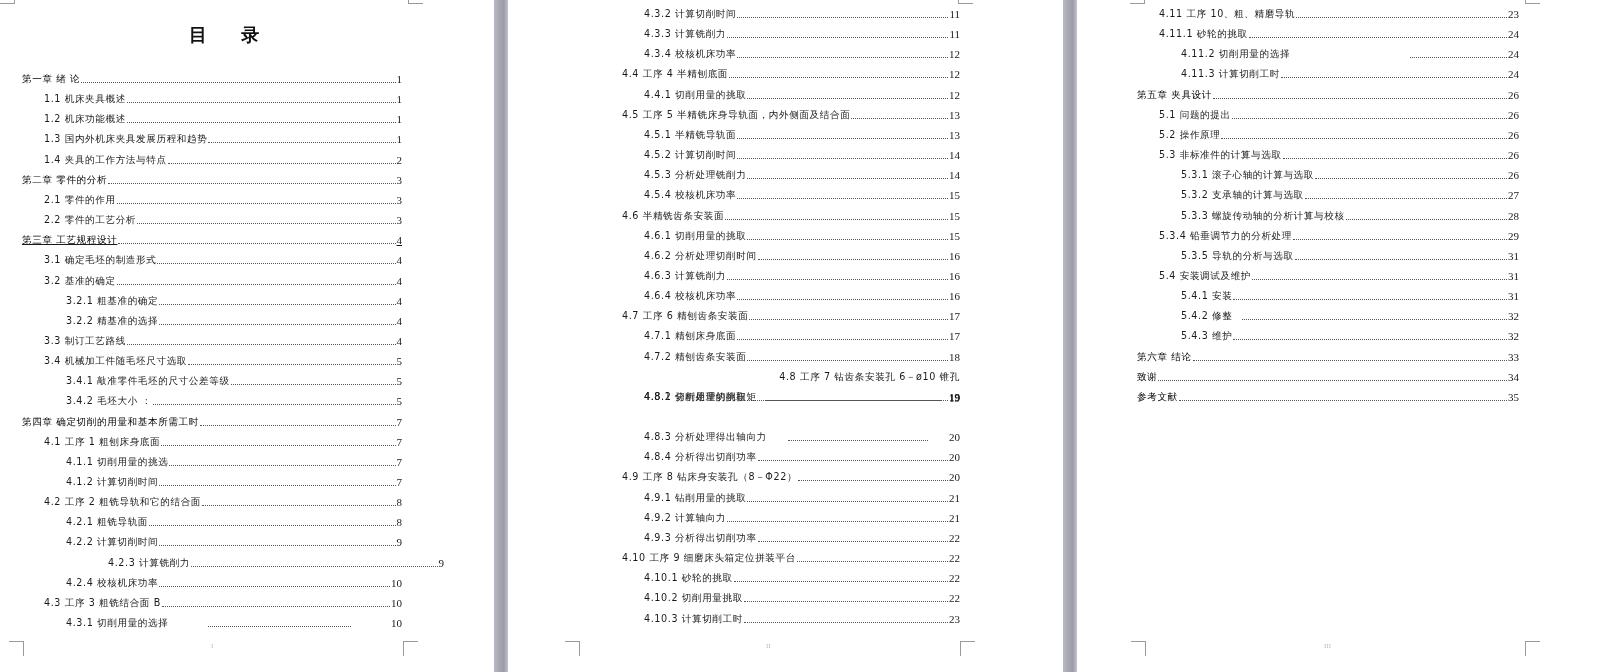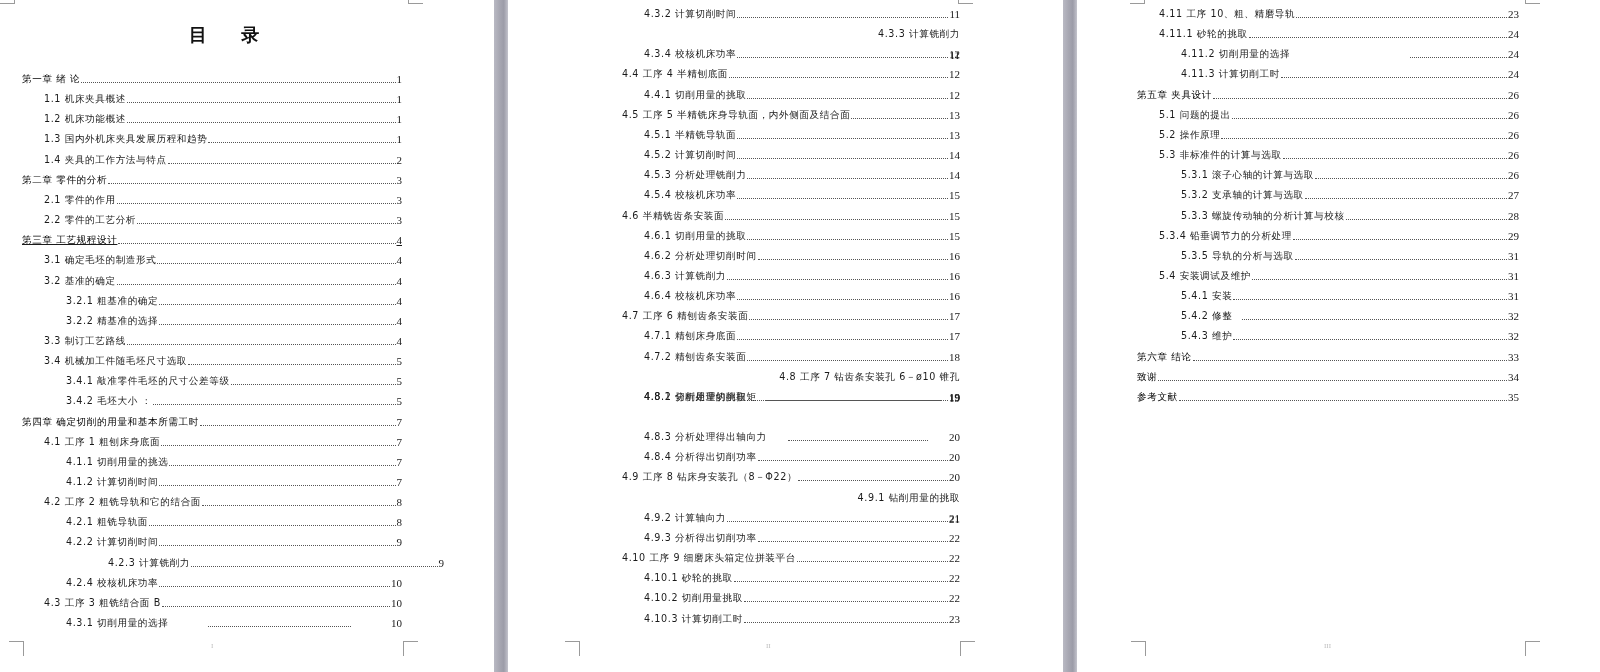--- a/index.html
+++ b/index.html
@@ -201,21 +201,21 @@
   <div class="corner c-tr" style="left:450px; top:-11px;"></div>
   <div class="corner c-bl" style="left:57px; top:641px;"></div>
   <div class="corner c-br" style="left:452px; top:641px;"></div>
   <div class="toc"></div>
   <div class="footer-mark" style="left:258px; top:642px;">II</div>
 <div class="toc-row" style="left: 136px; width: 316px; top: 6px;">
       <span class="label">4.3.2  计算切削时间</span>
       <span class="dots"></span>
       <span class="pg">11</span>
     </div>
-    <div class="toc-row" style="left: 136px; width: 316px; top: 26.15px; flex-direction: column;">
+    <div class="toc-row" style="left: 136px; width: 316px; top: 26.15px;">
       <span class="label">4.3.3 计算铣削力</span>
       <span class="dots"></span>
       <span class="pg">11</span>
     </div>
     <div class="toc-row" style="left: 136px; width: 316px; top: 46.3px;">
       <span class="label">4.3.4 校核机床功率</span>
       <span class="dots"></span>
       <span class="pg">12</span>
     </div>
     <div class="toc-row" style="left: 114px; width: 338px; top: 66.45px;">
@@ -316,21 +316,21 @@
     <div class="toc-row" style="left: 136px; width: 316px; top: 449.3px;">
       <span class="label">4.8.4 分析得出切削功率</span>
       <span class="dots"></span>
       <span class="pg">20</span>
     </div>
     <div class="toc-row" style="left: 114px; width: 338px; top: 469.45px;">
       <span class="label">4.9  工序 8 钻床身安装孔（8－Φ22）</span>
       <span class="dots"></span>
       <span class="pg">20</span>
     </div>
-    <div class="toc-row" style="left: 136px; width: 316px; top: 489.6px; flex-direction: column;">
+    <div class="toc-row" style="left: 136px; width: 316px; top: 489.6px;">
       <span class="label">4.9.1 钻削用量的挑取</span>
       <span class="dots"></span>
       <span class="pg">21</span>
     </div>
     <div class="toc-row" style="left: 136px; width: 316px; top: 509.75px;">
       <span class="label">4.9.2 计算轴向力</span>
       <span class="dots"></span>
       <span class="pg">21</span>
     </div>
     <div class="toc-row" style="left: 136px; width: 316px; top: 529.9px;">

